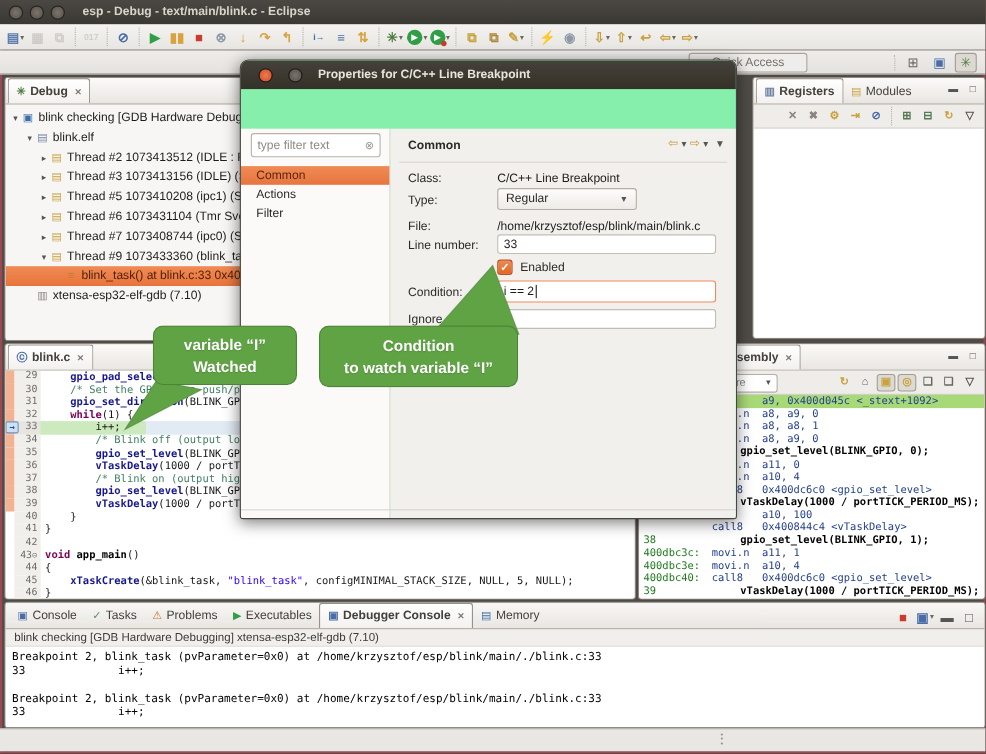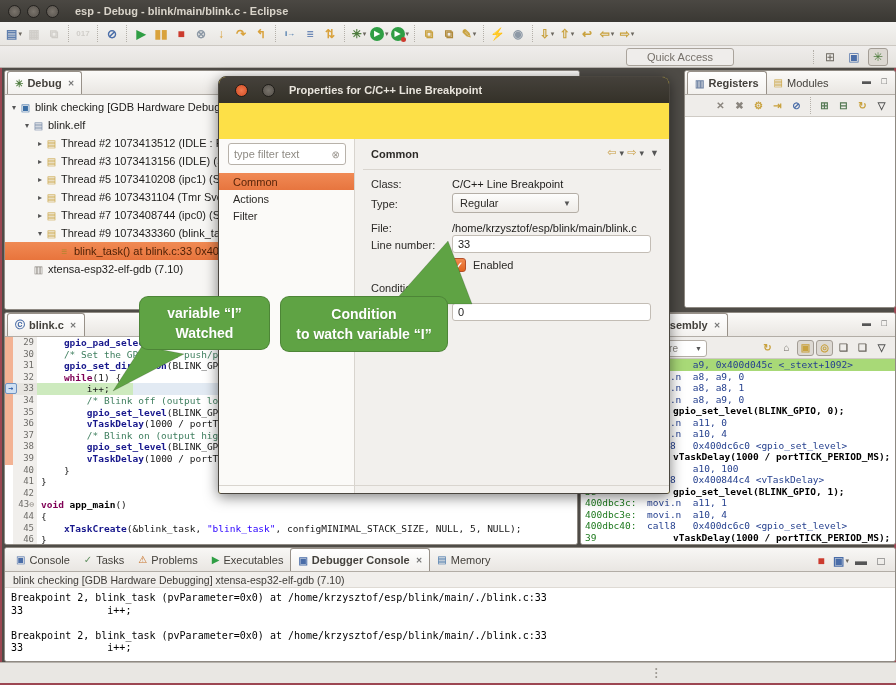--- a/index.html
+++ b/index.html
@@ -92,23 +92,23 @@
              display:flex; align-items:flex-end; padding-left:4px; position:relative; }
   .cstatus { height:16px; font-size:10.5px; color:#3e3b37; display:flex; align-items:center; padding-left:8px;
              background:#f1efec; border-bottom:1px solid #dedad4; }
   .cout { background:#fff; height:100%; padding:4px 0 0 6px; }
   .cline { font-family:"DejaVu Sans Mono",monospace; font-size:10px; line-height:12.5px; white-space:pre; color:#000; }
   .ctools { position:absolute; right:4px; top:4px; display:flex; align-items:center; }
   
   .statusbar { position:absolute; left:-2px; bottom:0; width:896px; height:21px; background:#e9e7e3; border-top:1px solid #b5b1ab; }
   .grip { position:absolute; left:655px; top:4px; color:#9a958e; font-size:7px; line-height:4px; }
   
-  .dialog { position:absolute; left:216px; top:76px; width:452px; height:418px; z-index:50;
+  .dialog { position:absolute; left:216px; top:54px; width:452px; height:418px; z-index:50;
             border-radius:8px 8px 3px 3px; box-shadow:0 3px 14px rgba(0,0,0,.5); border:1px solid #4a463f;
-            background:#fde047; overflow:hidden; }
+            background:#86efac; overflow:hidden; }
   .dtitle { height:26px; background:linear-gradient(#45413b,#343128); display:flex; align-items:center; padding-left:8px; }
   .dbtn { width:13px; height:13px; border-radius:50%; margin-right:6px; border:1px solid #1f1d19; }
   .dbtn.close { background:radial-gradient(#f07a50,#d04a22); }
   .dbtn.min { background:radial-gradient(#78736b,#544f48); }
   .dtitle span { color:#e8e4dc; font-size:11px; font-weight:bold; margin-left:8px; }
   .dbody { position:relative; height:392px;margin-top:36px; }
   .dsidebar { position:absolute; left:0; top:0; width:136px; height:100%; background:#fbfaf8; border-right:1px solid #d8d4ce; }
   .dfilter { position:absolute; left:9px; top:4px; width:118px; height:22px; background:#fff; border:1px solid #b8b2aa;
              border-radius:3px; font-size:11px; color:#8f8b84; display:flex; align-items:center; padding:0 5px; }
   .dfilter .clr { margin-left:auto; color:#9a958e; font-size:10px; }
@@ -148,21 +148,21 @@
 </style>
 </head>
 <body>
 
 <div class="window">
 
   <div class="titlebar">
     <span class="wbtn"></span>
     <span class="wbtn"></span>
     <span class="wbtn"></span>
-    <span class="wtitle">esp - Debug - blink/main/blink.c - Eclipse</span>
+    <span class="wtitle">esp - Debug - text/main/blink.c - Eclipse</span>
   </div>
 
   <div class="toolbar" id="main-toolbar">
       <span class="tbi">
         <span class="g" style="color: rgb(95, 127, 174);">▤</span>
         <span class="dd">▾</span>
       </span>
       <span class="tbi dis">
         <span class="g" style="color: rgb(154, 149, 142);">▦</span>
       </span>
@@ -643,20 +643,24 @@
           <div class="finput">
               <span>33</span>
             </div>
         </div>
         <div class="frow" style="top:118px;height:18px;">
           <span class="chk">✓</span>
           <span class="chklabel">Enabled</span>
         </div>
         <div class="frow" style="top:138px;height:22px;">
           <span class="flabel" style="top:5px;">Condition:</span>
+          <div class="finput focus">
+            <span>i == 2</span>
+              <span class="caret"></span>
+          </div>
         </div>
         <div class="frow" style="top:164px;height:20px;">
           <span class="flabel" style="top:4px;">Ignore count:</span>
           <div class="finput">
               <span>0</span>
             </div>
         </div>
       </div>
       <div class="dbuttons">
         <span class="helpbtn">?</span>
@@ -668,18 +672,18 @@
 
   <svg class="arrowsvg" width="896" height="685">
     <polygon points="140,346 182,354 111,391" fill="#5fa344" stroke="rgba(0,0,0,0.15)"></polygon>
     <polygon points="446,241 390,304 470,304" fill="#5fa344" stroke="rgba(0,0,0,0.15)"></polygon>
   </svg>
 
   <div class="bubble" style="left:137px;top:296px;width:131px;height:54px;">
     <span>variable “I”</span>
     <span>Watched</span>
   </div>
-  <div class="bubble" style="left:278px;top:296px;width:168px;height:56px;">
+  <div class="bubble" style="left:288px;top:296px;width:181px;height:56px;">
     <span>Condition</span>
     <span>to watch variable “I”</span>
   </div>
 
 </div>
 
 </body></html>

